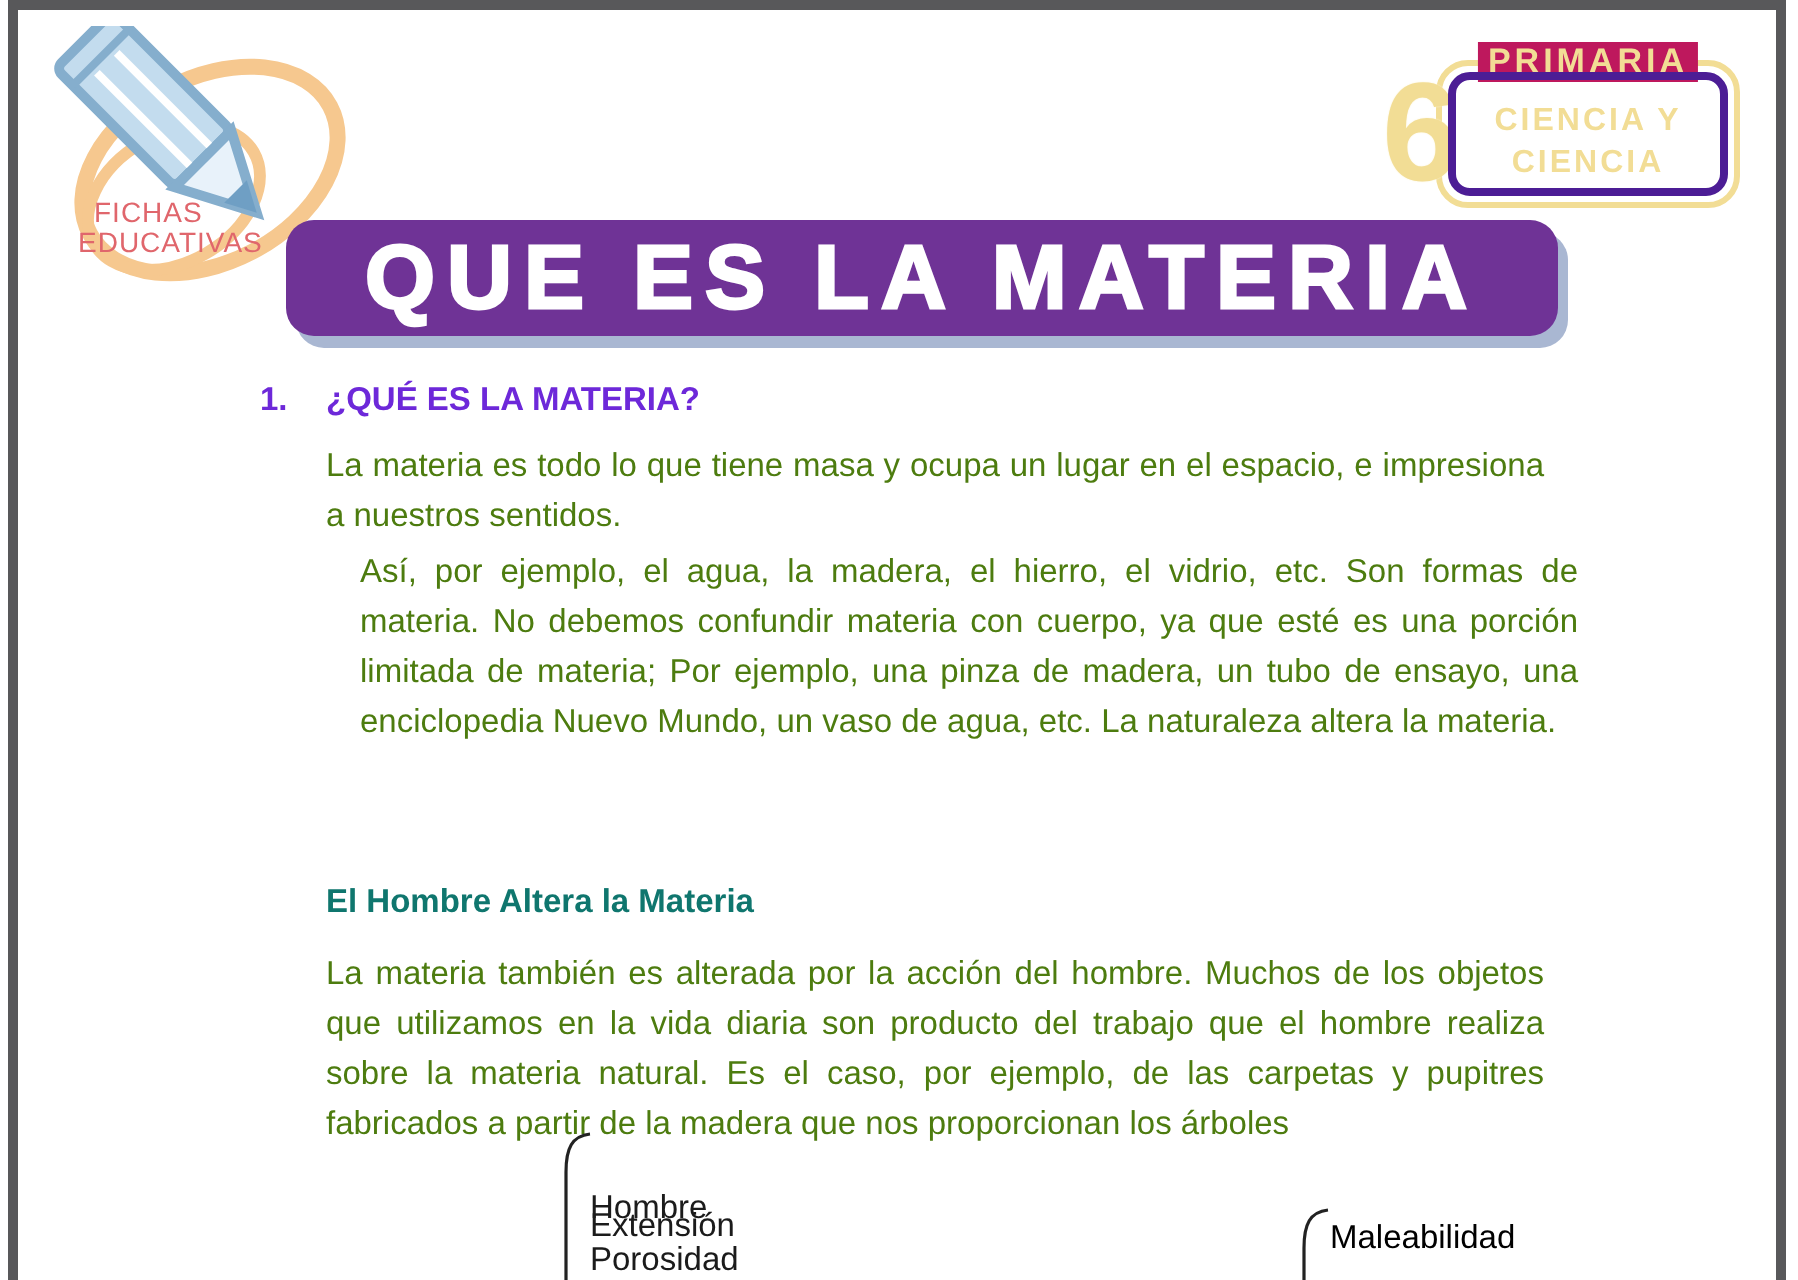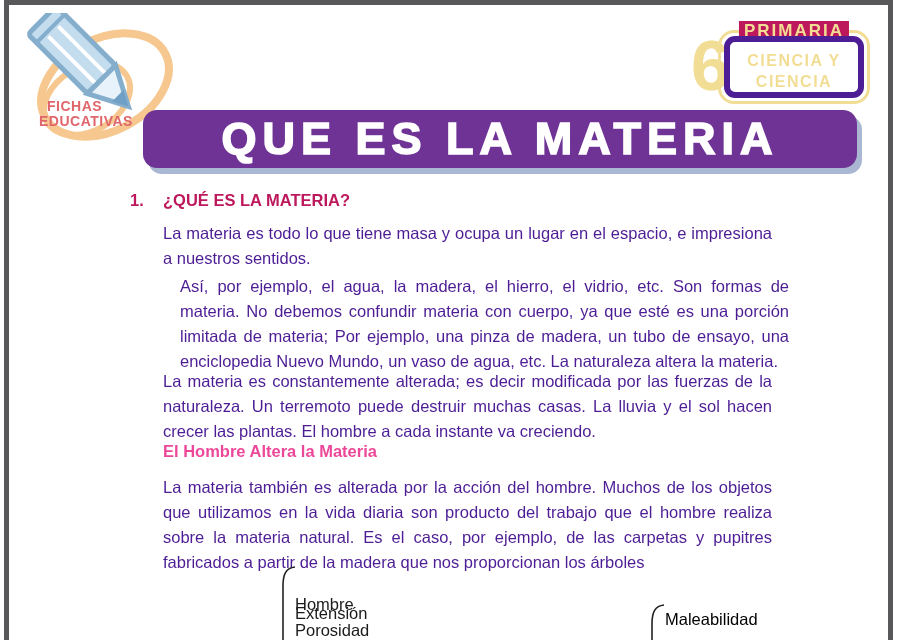--- a/index.html
+++ b/index.html
@@ -8,72 +8,72 @@
     font-family:"Liberation Sans","DejaVu Sans",sans-serif;
     position:relative;
   }
   .frame{
     position:absolute;left:4px;top:0;width:879px;height:700px;
     border:5px solid #58585a;background:#ffffff;box-sizing:content-box;
   }
   
   .logo{position:absolute;left:6px;top:8px;width:170px;height:140px;}
   .logo-text{
-    position:absolute;left:24px;top:86px;color:#e0666c;font-weight:bold;
+    position:absolute;left:24px;top:86px;color:#e0666c;font-weight:normal;
     line-height:15px;letter-spacing:.5px;
   }
   .logo-text .l1{font-size:14px;display:block;margin-left:8px;}
   .logo-text .l2{font-size:14px;display:block;}
   
   .badge{
     position:absolute;left:709px;top:25px;width:146px;height:68px;
     border:3px solid #f2dd95;border-radius:16px;
   }
   .badge-inner{
     position:absolute;left:3px;top:3px;right:3px;bottom:3px;
-    border:6px solid #4c1d95;border-radius:11px;
+    border:4px solid #4c1d95;border-radius:11px;
     display:flex;flex-direction:column;justify-content:center;align-items:center;
   }
   .badge-level{
     position:absolute;top:-12px;left:50%;transform:translateX(-50%);
     background:#be185d;padding:0 5px;color:#f2dd95;font-weight:bold;
     font-size:17px;letter-spacing:2px;white-space:nowrap;
   }
   .badge-subject{
     color:#f2dd95;font-weight:bold;font-size:16px;letter-spacing:1.5px;
     line-height:21px;text-align:center;margin-top:8px;
   }
   .badge-grade{
     position:absolute;left:-30px;top:-2px;color:#f2dd95;font-weight:bold;
     font-size:70px;line-height:70px;
     text-shadow:0 0 1px #fbf3d5;
   }
   
   .banner{
-    position:absolute;left:134px;top:105px;width:714px;height:58px;
+    position:absolute;left:134px;top:105px;width:636px;height:58px;
     background:#6f3396;border-radius:14px;
     box-shadow:5px 6px 0 #a9b7d2;
     display:flex;align-items:center;justify-content:center;
   }
   .banner-title{
     color:#ffffff;font-weight:900;font-size:45px;letter-spacing:6px;
     -webkit-text-stroke:1.6px #ffffff;white-space:nowrap;
   }
   
-  .heading-row{position:absolute;left:121px;top:186px;font-size:16.5px;font-weight:bold;color:#be185d;}
+  .heading-row{position:absolute;left:121px;top:186px;font-size:16.5px;font-weight:bold;color:#6d28d9;}
   .heading-num{display:inline-block;width:33px;}
   .para{
     position:absolute;left:154px;width:609px;font-size:16.5px;line-height:25px;
-    color:#4c1d95;text-align:justify;margin:0;
+    color:#4d7c0f;text-align:justify;margin:0;
   }
   .p0{top:216px;}
   .p1{top:269px;margin-left:17px;}
   .p2{top:364px;}
   .subheading{
-    position:absolute;left:154px;top:437px;font-size:16.5px;font-weight:bold;color:#ec4899;
+    position:absolute;left:154px;top:437px;font-size:16.5px;font-weight:bold;color:#0f766e;
   }
   .p3{top:470px;}
   
   .props-left{position:absolute;left:269px;top:560px;}
   .props-left .item{position:absolute;left:17px;font-size:16.5px;color:#1b1b1b;white-space:nowrap;}
   .props-left .i0{top:3px;margin-top:36px;}
   .props-left .i1{top:30px;}
   .props-left .i2{top:56px;}
   .props-right{position:absolute;left:638px;top:598px;}
   .props-right .item{position:absolute;left:18px;top:7px;font-size:16.5px;color:#000000;white-space:nowrap;}
@@ -117,21 +117,20 @@
   <div class="banner">
     <span class="banner-title">QUE ES LA MATERIA</span>
   </div>
 
   <div class="heading-row">
     <span class="heading-num">1.</span><span>¿QUÉ ES LA MATERIA?</span>
   </div>
 
   <p class="para p0">La materia es todo lo que tiene masa y ocupa un lugar en el espacio, e impresiona a nuestros sentidos.</p>
   <p class="para p1">Así, por ejemplo, el agua, la madera, el hierro, el vidrio, etc. Son formas de materia. No debemos confundir materia con cuerpo, ya que esté es una porción limitada de materia; Por ejemplo, una pinza de madera, un tubo de ensayo, una enciclopedia Nuevo Mundo, un vaso de agua, etc. La naturaleza altera la materia.</p>
-  <p class="para p2">La materia es constantemente alterada; es decir modificada por las fuerzas de la naturaleza. Un terremoto puede destruir muchas casas. La lluvia y el sol hacen crecer las plantas. El hombre a cada instante va creciendo.</p>
 
   <div class="subheading">El Hombre Altera la Materia</div>
 
   <p class="para p3">La materia también es alterada por la acción del hombre. Muchos de los objetos que utilizamos en la vida diaria son producto del trabajo que el hombre realiza sobre la materia natural. Es el caso, por ejemplo, de las carpetas y pupitres fabricados a partir de la madera que nos proporcionan los árboles</p>
 
   <div class="props-left">
     <svg class="bracket" width="22" height="82" viewBox="0 0 22 82">
       <path d="M17 2 C8 3 5 9 5 21 L5 82" fill="none" stroke="#222" stroke-width="1.6"></path>
     </svg>
     <span class="item i0">Extensión</span>

